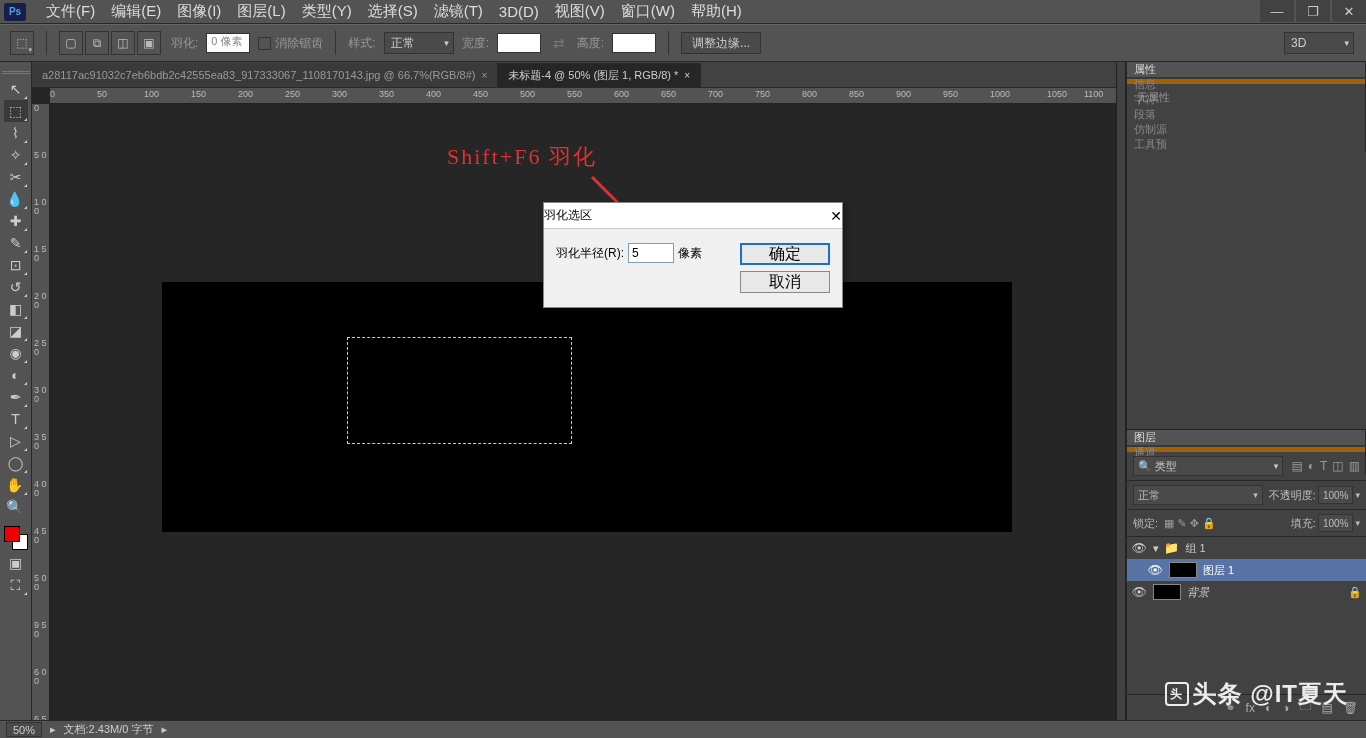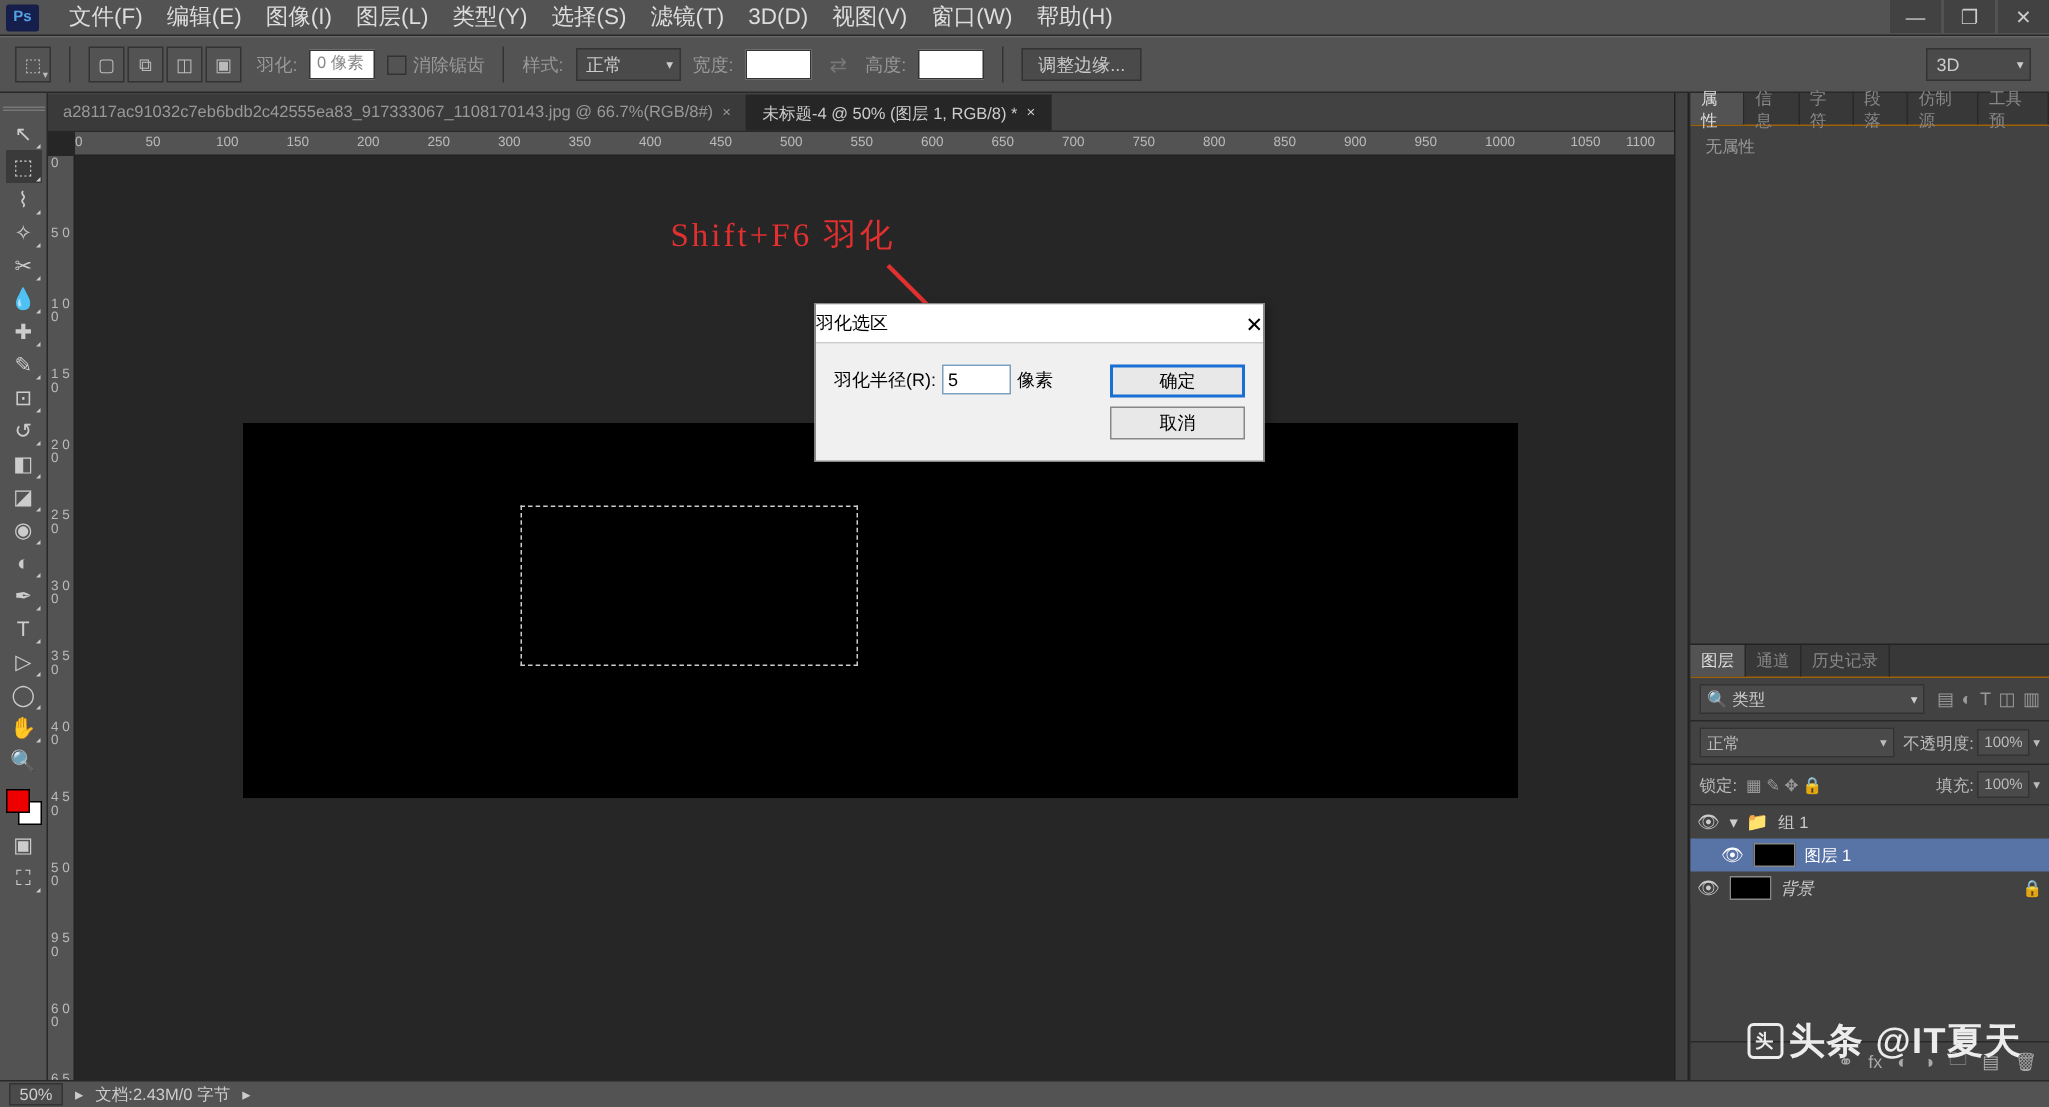--- a/index.html
+++ b/index.html
@@ -46,24 +46,24 @@
 .marquee { position:absolute; left:315px; top:275px; width:225px; height:107px; border:1px dashed #ccc; }
 .annotation { position:absolute; left:415px; top:80px; color:#e03030; font-size:22px; font-family:"SimSun",serif; letter-spacing:2px; }
 .arrow { position:absolute; left:555px; top:110px; width:90px; height:85px; pointer-events:none; }
 .dialog { position:absolute; left:511px; top:140px; width:300px; background:#f0f0f0; border:1px solid #888; box-shadow:2px 2px 6px rgba(0,0,0,.4); }
 .dlg-title { height:26px; background:#fff; display:flex; align-items:center; justify-content:space-between; padding:0 0; font-size:12px; border-bottom:1px solid #ccc; }
 .dlg-close { font-size:14px; cursor:default; }
 .dlg-body { padding:14px 12px; display:flex; align-items:flex-start; font-size:12px; }
 .dlg-field-row { display:flex; align-items:center; gap:4px; }
 .dlg-input { width:46px; height:20px; border:1px solid #7a9fbf; background:#fff; color:#000; font-size:12px; padding:0 3px; }
 .dlg-btns { margin-left:auto; display:flex; flex-direction:column; gap:6px; }
-.dlg-btn { width:90px; height:22px; border:1px solid #888; background:#e8e8e8; font-size:12px; display:flex; align-items:center; justify-content:center; }
+.dlg-btn { width:90px; height:22px; border:1px solid #888; background:#e8e8e8; font-size:16px; display:flex; align-items:center; justify-content:center; }
 .dlg-btn.primary { border:2px solid #1a6fd4; }
 .panels { width:240px; background:#424242; border-left:1px solid #282828; display:flex; flex-direction:column; font-size:11px; color:#ccc; }
-.panel-tabs { height:22px; display:flex; border-bottom:1px solid #a16207; background:#383838; }
+.panel-tabs { height:22px; display:flex; border-bottom:5px solid #a16207; background:#383838;flex-direction:column; }
 .ptab { padding:0 7px; display:flex; align-items:center; color:#888; border-right:1px solid #282828; font-size:11px; }
 .ptab.active { background:#535353; color:#ddd; }
 .props-body { flex:0 0 auto; height:346px; padding:6px 10px; color:#999; border-bottom:1px solid #222; }
 .layers-head { display:flex; align-items:center; padding:4px 6px; gap:4px; border-bottom:1px solid #282828; }
 .lay-drop { flex:1; height:20px; background:#4a4a4a; border:1px solid #333; padding:0 4px; display:flex; align-items:center; position:relative; font-size:11px; }
 .lay-drop::after{content:"▾"; position:absolute; right:4px; font-size:9px;}
 .fil-icons { display:flex; gap:5px; color:#999; margin-left:4px; }
 .fil-icons span{font-size:12px;}
 .layers-row2 { display:flex; align-items:center; padding:4px 6px; gap:6px; border-bottom:1px solid #282828; font-size:11px; color:#bbb; }
 .mini-field { display:flex; align-items:center; gap:2px; }

